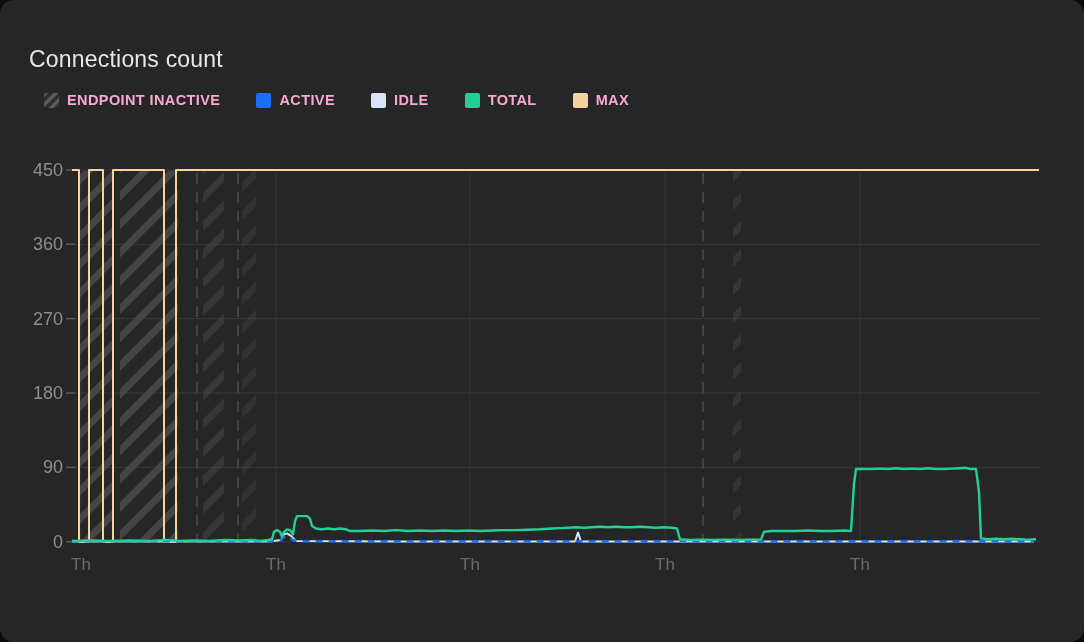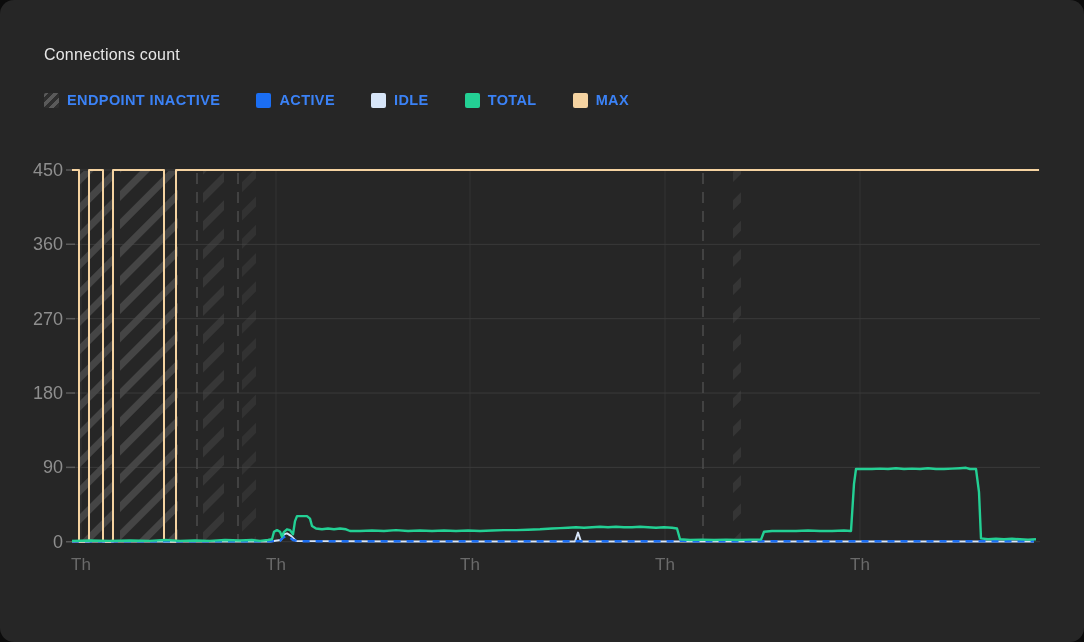--- a/index.html
+++ b/index.html
@@ -2,33 +2,33 @@
 <html><head>
 <meta charset="utf-8">
 <style>
   html,body{margin:0;padding:0;background:#0c0c0c;width:1084px;height:642px;overflow:hidden;}
   *{box-sizing:border-box;font-family:"Liberation Sans",sans-serif;}
   .card{
     position:absolute;left:0;top:0;width:1084px;height:642px;
     background:#262626;border-radius:14px;overflow:hidden;
   }
   .chart-title{
-    position:absolute;left:44px;top:46px;margin:0;
-    font-size:16px;font-weight:500;color:#e7e7e7;letter-spacing:.2px;
+    position:absolute;left:29px;top:46px;margin:0;
+    font-size:23px;font-weight:500;color:#e7e7e7;letter-spacing:.2px;
   }
   .legend{
     position:absolute;left:44px;top:92px;display:flex;align-items:center;gap:36px;
   }
   .legend-item{display:flex;align-items:center;gap:8px;cursor:pointer;}
   .swatch{width:15px;height:15px;border-radius:2px;flex:0 0 auto;}
   .swatch.hatch{
     background:repeating-linear-gradient(135deg,#5a5a5a 0 3px,#2e2e2e 3px 7px);
   }
   .legend-label{
-    font-size:14.5px;font-weight:700;color:#3b82f6;letter-spacing:.4px;
+    font-size:14.5px;font-weight:700;color:#f9a8d4;letter-spacing:.4px;
     text-transform:uppercase;white-space:nowrap;
   }
   svg{position:absolute;left:0;top:0;}
   text{font-family:"Liberation Sans",sans-serif;}
 </style>
 </head>
 <body>
 
 <div class="card">
   <h1 class="chart-title">Connections count</h1>

